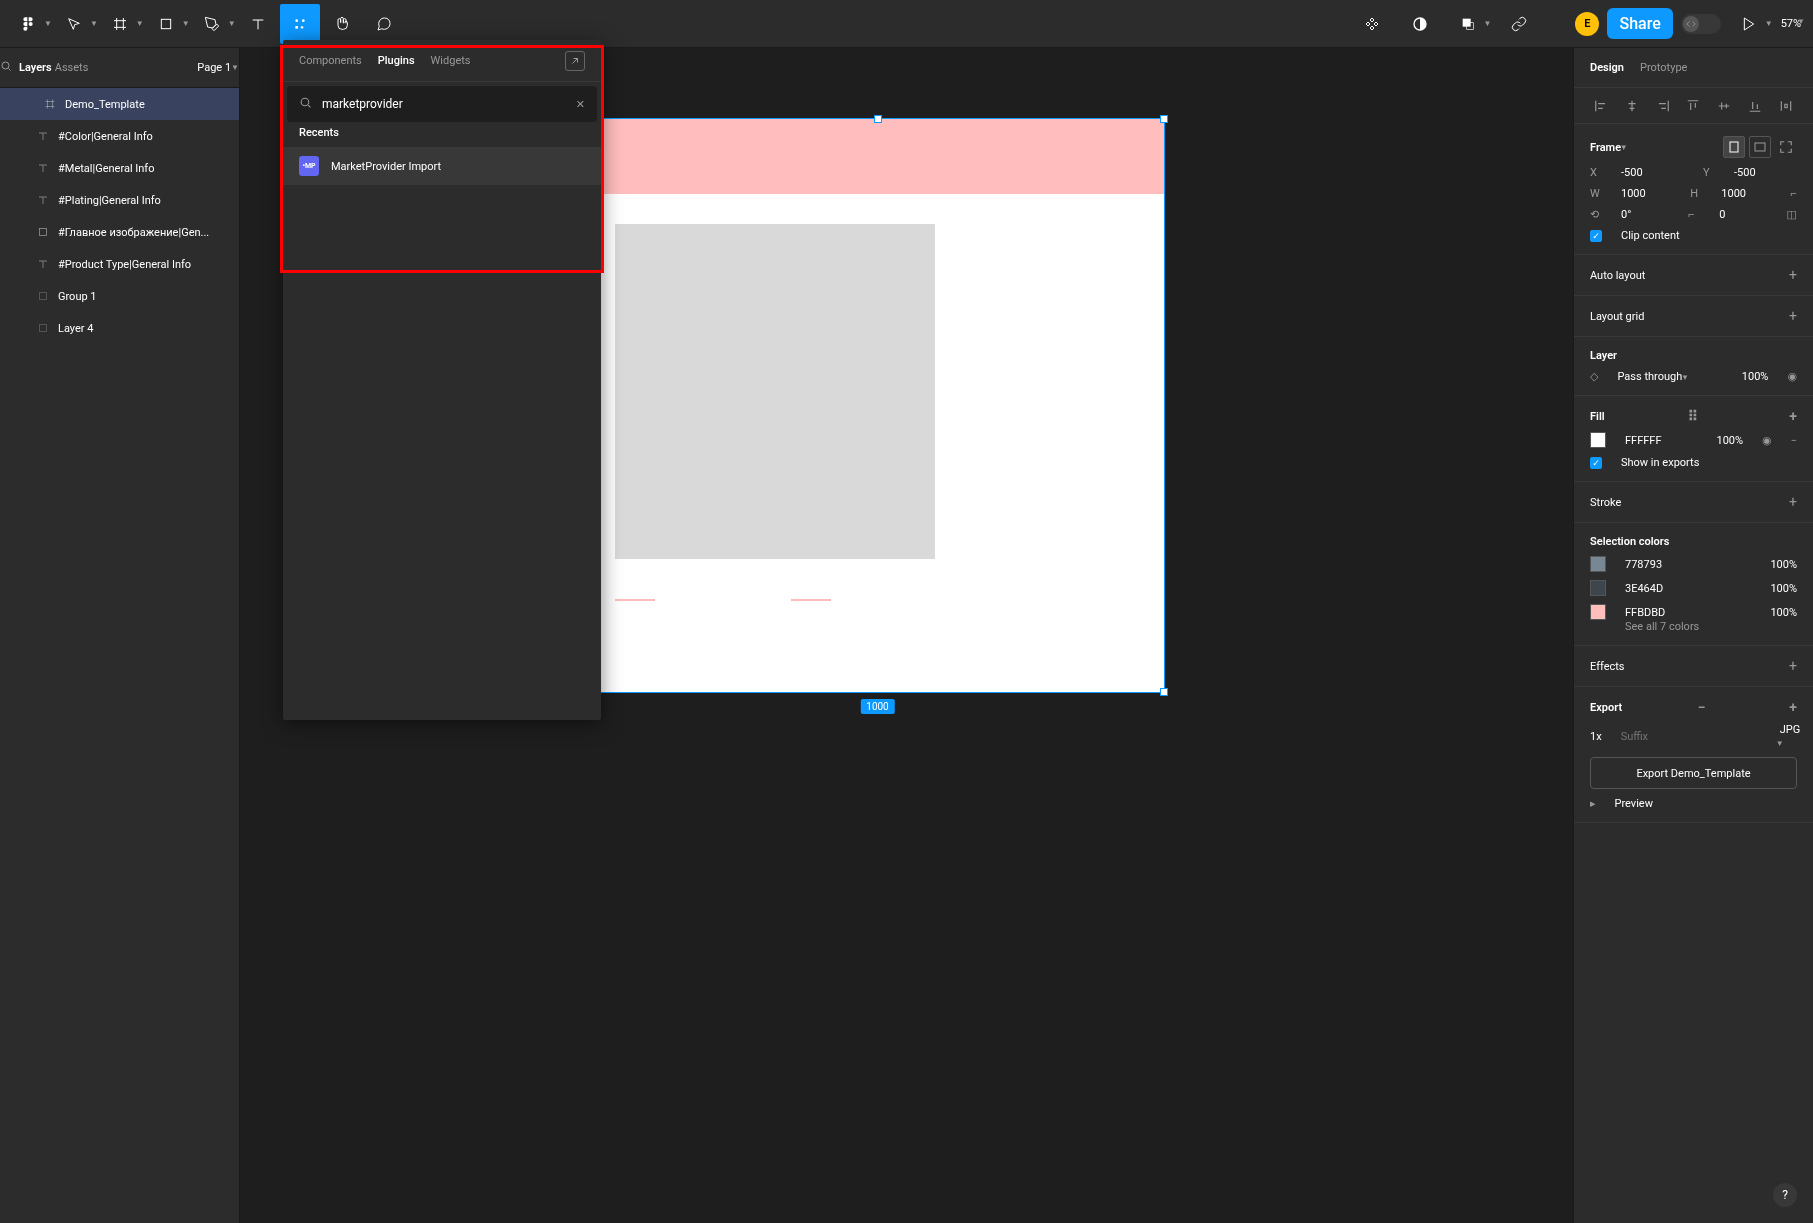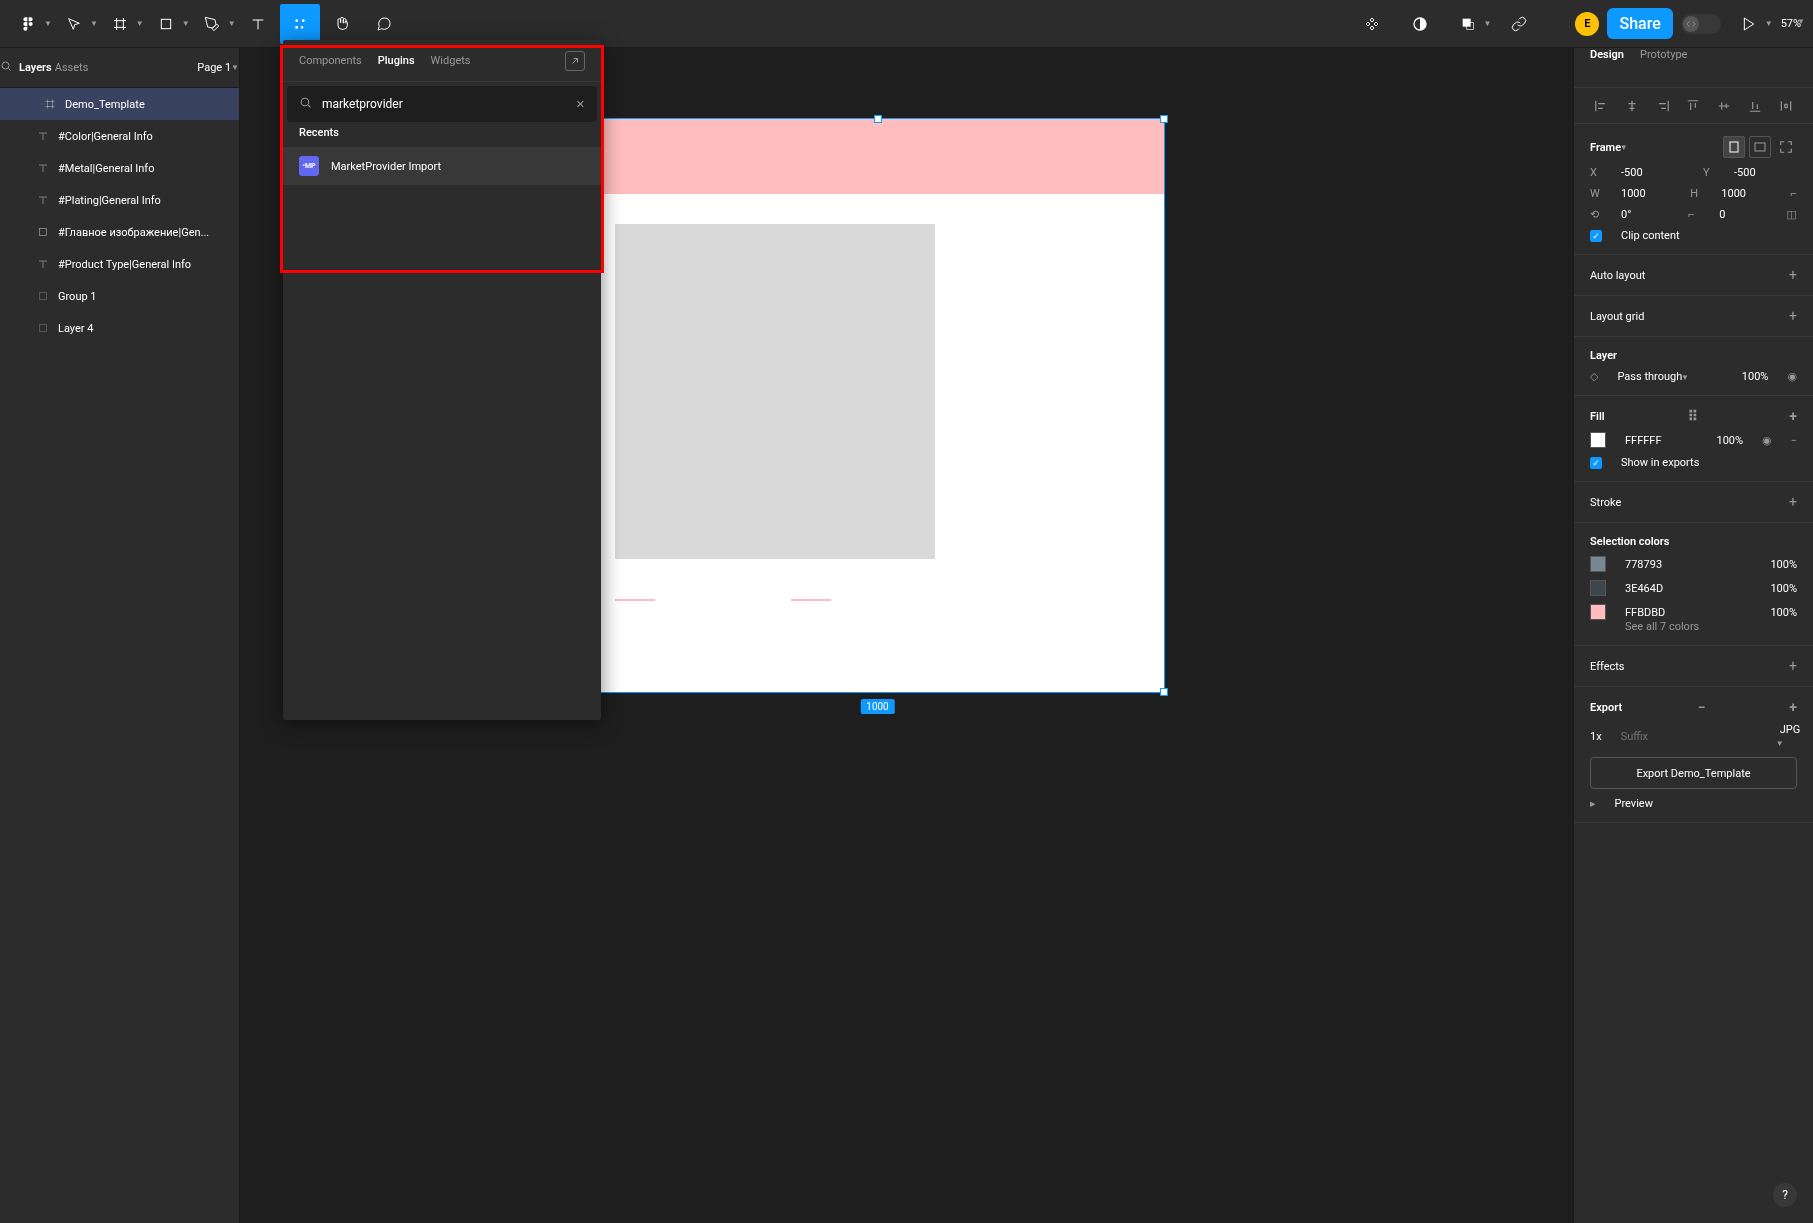--- a/index.html
+++ b/index.html
@@ -44,21 +44,21 @@
 .plugin-tabs{height:42px;display:flex;align-items:center;padding:0 16px;gap:16px;border-bottom:1px solid #383838;}
 .plugin-tab{font-size:11px;color:#999;cursor:pointer;}
 .plugin-tab.active{color:#fff;font-weight:500;}
 .plugin-go{margin-left:auto;width:20px;height:20px;border:1px solid #666;border-radius:3px;display:flex;align-items:center;justify-content:center;cursor:pointer;}
 .plugin-search{margin:4px;height:36px;background:#1e1e1e;border-radius:4px;display:flex;align-items:center;padding:0 12px;gap:10px;}
 .plugin-search input{flex:1;background:none;border:none;color:#fff;font-size:12px;outline:none;}
 .plugin-section{padding:0 16px;font-size:11px;color:#fff;font-weight:500;margin-bottom:8px;}
 .plugin-item{height:38px;display:flex;align-items:center;padding:0 16px;gap:12px;background:#383838;cursor:pointer;}
 .plugin-item-ic{width:20px;height:20px;background:#6366f1;border-radius:3px;display:flex;align-items:center;justify-content:center;font-size:7px;font-weight:700;color:#fff;}
 .right-panel{width:240px;background:#2c2c2c;border-left:1px solid #1a1a1a;overflow-y:auto;}
-.rp-tabs{height:40px;display:flex;align-items:flex-start;padding:0 16px;gap:16px;border-bottom:1px solid #383838;}
+.rp-tabs{height:40px;display:flex;align-items:center;padding:0 16px;gap:16px;border-bottom:1px solid #383838;}
 .rp-tab{font-size:11px;color:#999;cursor:pointer;}
 .rp-tab.active{color:#fff;font-weight:600;}
 .rp-align{height:36px;display:flex;align-items:center;justify-content:space-around;padding:0 12px;border-bottom:1px solid #383838;}
 .rp-align-btn{width:20px;height:20px;display:flex;align-items:center;justify-content:center;cursor:pointer;color:#999;}
 .rp-section{padding:12px 16px;border-bottom:1px solid #383838;}
 .rp-row{display:flex;align-items:center;gap:19px;margin-bottom:8px;font-size:11px;}
 .rp-row:last-child{margin-bottom:0;}
 .rp-label{color:#999;width:12px;}
 .rp-val{color:#fff;flex:1;}
 .rp-title{font-size:11px;color:#fff;font-weight:600;display:flex;align-items:center;}

